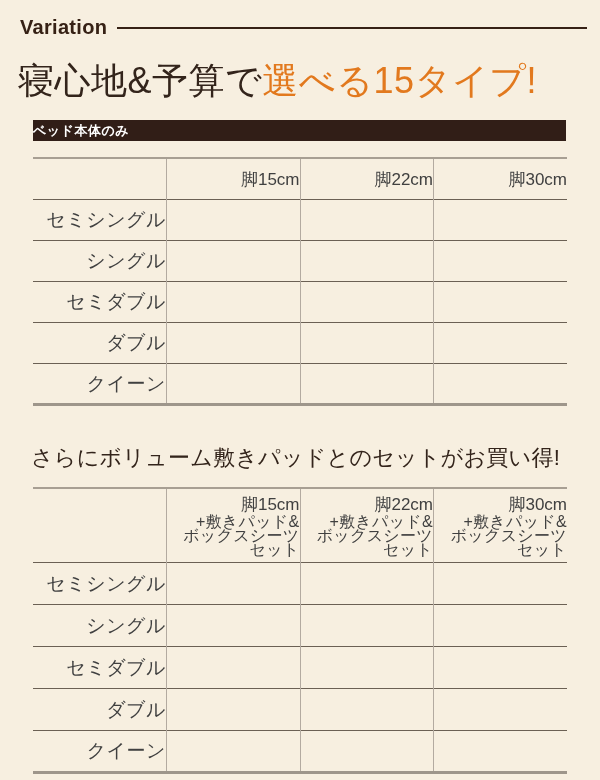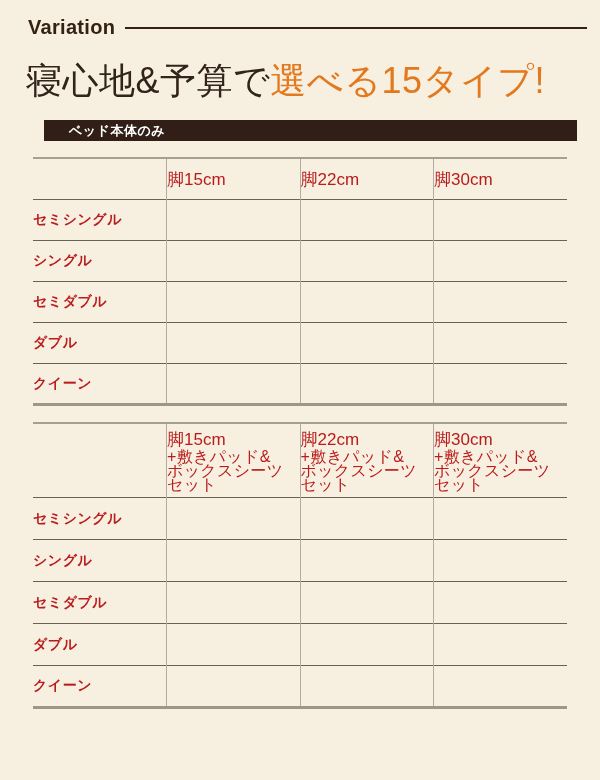--- a/index.html
+++ b/index.html
@@ -16,21 +16,21 @@
   .page {
     position: relative;
     width: 600px;
     height: 780px;
     overflow: hidden;
     background: #f7efe0;
   }
 
   
   .hdr {
-    padding: 16px 13px 0 28px;
+    padding: 16px 13px 0 20px;
   }
   .title-row {
     display: flex;
     align-items: center;
   }
   .variation-label {
     font-size: 20px;
     font-weight: bold;
     letter-spacing: 0.3px;
     color: #362115;
@@ -50,28 +50,28 @@
     letter-spacing: 0.5px;
     color: #33241b;
     white-space: nowrap;
   }
   h1.main-title .hl {
     color: #e2791e;
   }
 
   
   .bar {
-    margin-left: 44px;
+    margin-left: 33px;
     width: 533px;
     box-sizing: border-box;
     background: #311e17;
     color: #ffffff;
     font-weight: bold;
     letter-spacing: 0.5px;
-    padding-left: 25px;
+    padding-left: 0;
     white-space: nowrap;
   }
   .bar1 {
     margin-top: 21px;
     height: 21px;
     line-height: 21px;
     font-size: 13px;
   }
   .bar2 {
     margin-top: 7px;
@@ -84,38 +84,37 @@
   table.grid {
     margin: 16px 0 0 33px;
     width: 534px;
     table-layout: fixed;
     border-collapse: collapse;
     border-top: 2px solid #a89f93;
     border-bottom: 3px solid #9e968b;
   }
   table.grid th, table.grid td {
     font-weight: normal;
-    text-align: left;
+    text-align: right;
     vertical-align: middle;
-    color: #b91c1c;
+    color: #404040;
     padding: 0;
   }
   table.grid tr > *:not(:first-child) {
     border-left: 1px solid #b3aaa0;
   }
   table.grid thead tr {
     border-bottom: 1px solid #6b6054;
   }
   table.grid tbody tr:not(:last-child) {
     border-bottom: 1px solid #6b6054;
   }
   table.grid tbody th {
-    font-size: 14px;
+    font-size: 19px;
     letter-spacing: 0.5px;
-    font-weight: bold;
   }
   
   #table-bed-only thead th {
     height: 40px;
     font-size: 17px;
   }
   #table-bed-only tbody tr {
     height: 41px;
   }
   
@@ -197,20 +196,21 @@
       </tr>
       <tr>
         <th>クイーン</th>
         <td></td>
         <td></td>
         <td></td>
       </tr>
     </tbody>
   </table>
 
+  <h2 class="set-title">さらにボリューム敷きパッドとのセットがお買い得!</h2>
 
 
   <table class="grid" id="table-set">
     <thead>
       <tr>
         <th></th>
         <th>
           <div class="size">脚15cm</div>
           <div class="sub">+敷きパッド&amp;</div>
           <div class="sub">ボックスシーツセット</div>

